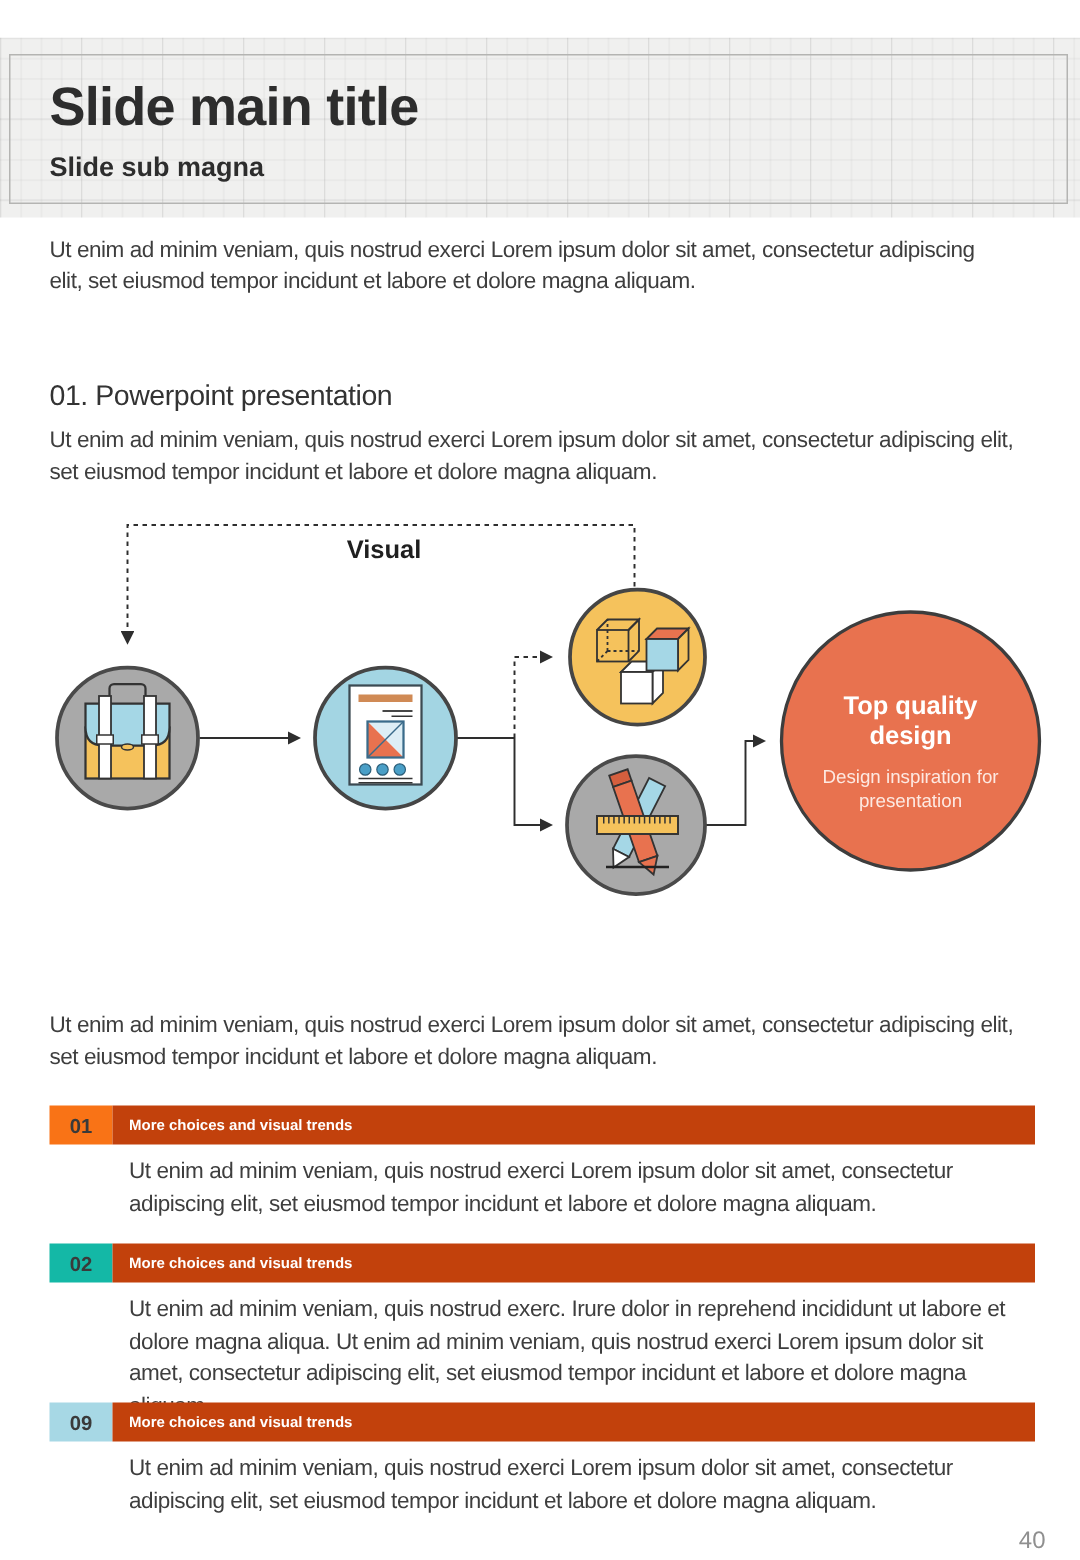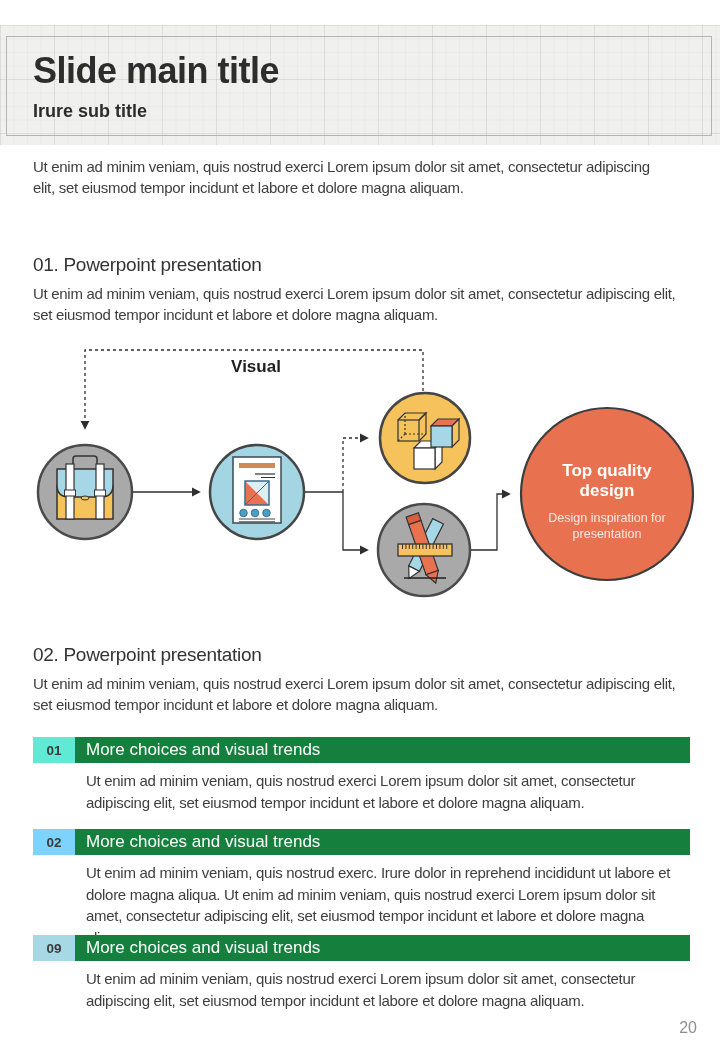--- a/index.html
+++ b/index.html
@@ -28,42 +28,42 @@
   .sec1-body{left:33px;top:258px;width:662px;}
   .sec2-head{left:33px;top:619px;}
   .sec2-body{left:33px;top:648px;width:662px;}
 
   .diagram{position:absolute;left:0;top:310px;}
 
   
   .item-header{position:absolute;left:33px;width:657px;height:26px;display:flex;}
   .num-box{width:42px;height:26px;display:flex;align-items:center;justify-content:center;
     font-size:13.5px;font-weight:700;color:#3a3a3a;flex:0 0 42px;}
-  .num-01{background:#5eead4;}
-  .num-02{background:#7dd3fc;}
+  .num-01{background:#f97316;}
+  .num-02{background:#14b8a6;}
   .num-03{background:#a7d8e5;}
-  .item-bar{flex:1;background:#15803d;color:#fff;font-size:17px;font-weight:400;
+  .item-bar{flex:1;background:#c2410c;color:#fff;font-size:10px;font-weight:700;
     display:flex;align-items:center;padding-left:11px;}
   .item-body{position:absolute;left:86px;width:606px;margin:0;font-size:15px;line-height:21.5px;
     color:#3e3e3e;letter-spacing:-0.3px;}
   .hdr1{top:712px;} .body1{top:745px;}
   .hdr2{top:804px;} .body2{top:837px;}
   .hdr3{top:910px;} .body3{top:943px;}
 
   .page-number{position:absolute;right:23px;top:994px;font-size:16px;color:#8f8f8f;}
 </style>
 </head>
 <body>
 
 <div class="page">
 
   <div class="header-band">
     <div class="header-box">
       <h1 class="main-title">Slide main title</h1>
-      <h2 class="sub-title">Irure sub title</h2>
+      <h2 class="sub-title">Slide sub magna</h2>
     </div>
   </div>
 
   <p class="para intro">Ut enim ad minim veniam, quis nostrud exerci  Lorem ipsum dolor sit amet, consectetur adipiscing elit, set eiusmod tempor incidunt et labore et dolore magna aliquam.</p>
 
   <h3 class="sec-head sec1-head">01. Powerpoint presentation</h3>
   <p class="para sec1-body">Ut enim ad minim veniam, quis nostrud exerci  Lorem ipsum dolor sit amet, consectetur adipiscing elit, set eiusmod tempor incidunt et labore et dolore magna aliquam.</p>
 
   <svg class="diagram" width="720" height="300" viewBox="0 0 720 300">
     <defs>
@@ -156,36 +156,35 @@
 
     <g>
       <circle cx="607" cy="159" r="86" fill="#e8724f" stroke="#3d3d3d" stroke-width="2.2"></circle>
       <text x="607" y="141" text-anchor="middle" font-size="17" font-weight="700" fill="#ffffff">Top quality</text>
       <text x="607" y="161" text-anchor="middle" font-size="17" font-weight="700" fill="#ffffff">design</text>
       <text x="607" y="187" text-anchor="middle" font-size="12.5" fill="#fde9e2">Design inspiration for</text>
       <text x="607" y="203" text-anchor="middle" font-size="12.5" fill="#fde9e2">presentation</text>
     </g>
   </svg>
 
-  <h3 class="sec-head sec2-head">02. Powerpoint presentation</h3>
   <p class="para sec2-body">Ut enim ad minim veniam, quis nostrud exerci  Lorem ipsum dolor sit amet, consectetur adipiscing elit, set eiusmod tempor incidunt et labore et dolore magna aliquam.</p>
 
   <div class="item-header hdr1">
     <div class="num-box num-01">01</div>
     <div class="item-bar">More choices and visual trends</div>
   </div>
   <p class="item-body body1">Ut enim ad minim veniam, quis nostrud exerci  Lorem ipsum dolor sit amet, consectetur adipiscing elit, set eiusmod tempor incidunt et labore et dolore magna aliquam.</p>
 
   <div class="item-header hdr2">
     <div class="num-box num-02">02</div>
     <div class="item-bar">More choices and visual trends</div>
   </div>
   <p class="item-body body2">Ut enim ad minim veniam, quis nostrud exerc. Irure dolor in reprehend incididunt ut labore et dolore magna aliqua. Ut enim ad minim veniam, quis nostrud exerci  Lorem ipsum dolor sit amet, consectetur adipiscing elit, set eiusmod tempor incidunt et labore et dolore magna aliquam.</p>
 
   <div class="item-header hdr3">
     <div class="num-box num-03">09</div>
     <div class="item-bar">More choices and visual trends</div>
   </div>
   <p class="item-body body3">Ut enim ad minim veniam, quis nostrud exerci  Lorem ipsum dolor sit amet, consectetur adipiscing elit, set eiusmod tempor incidunt et labore et dolore magna aliquam.</p>
 
-  <div class="page-number">20</div>
+  <div class="page-number">40</div>
 
 </div>
 
 </body></html>

